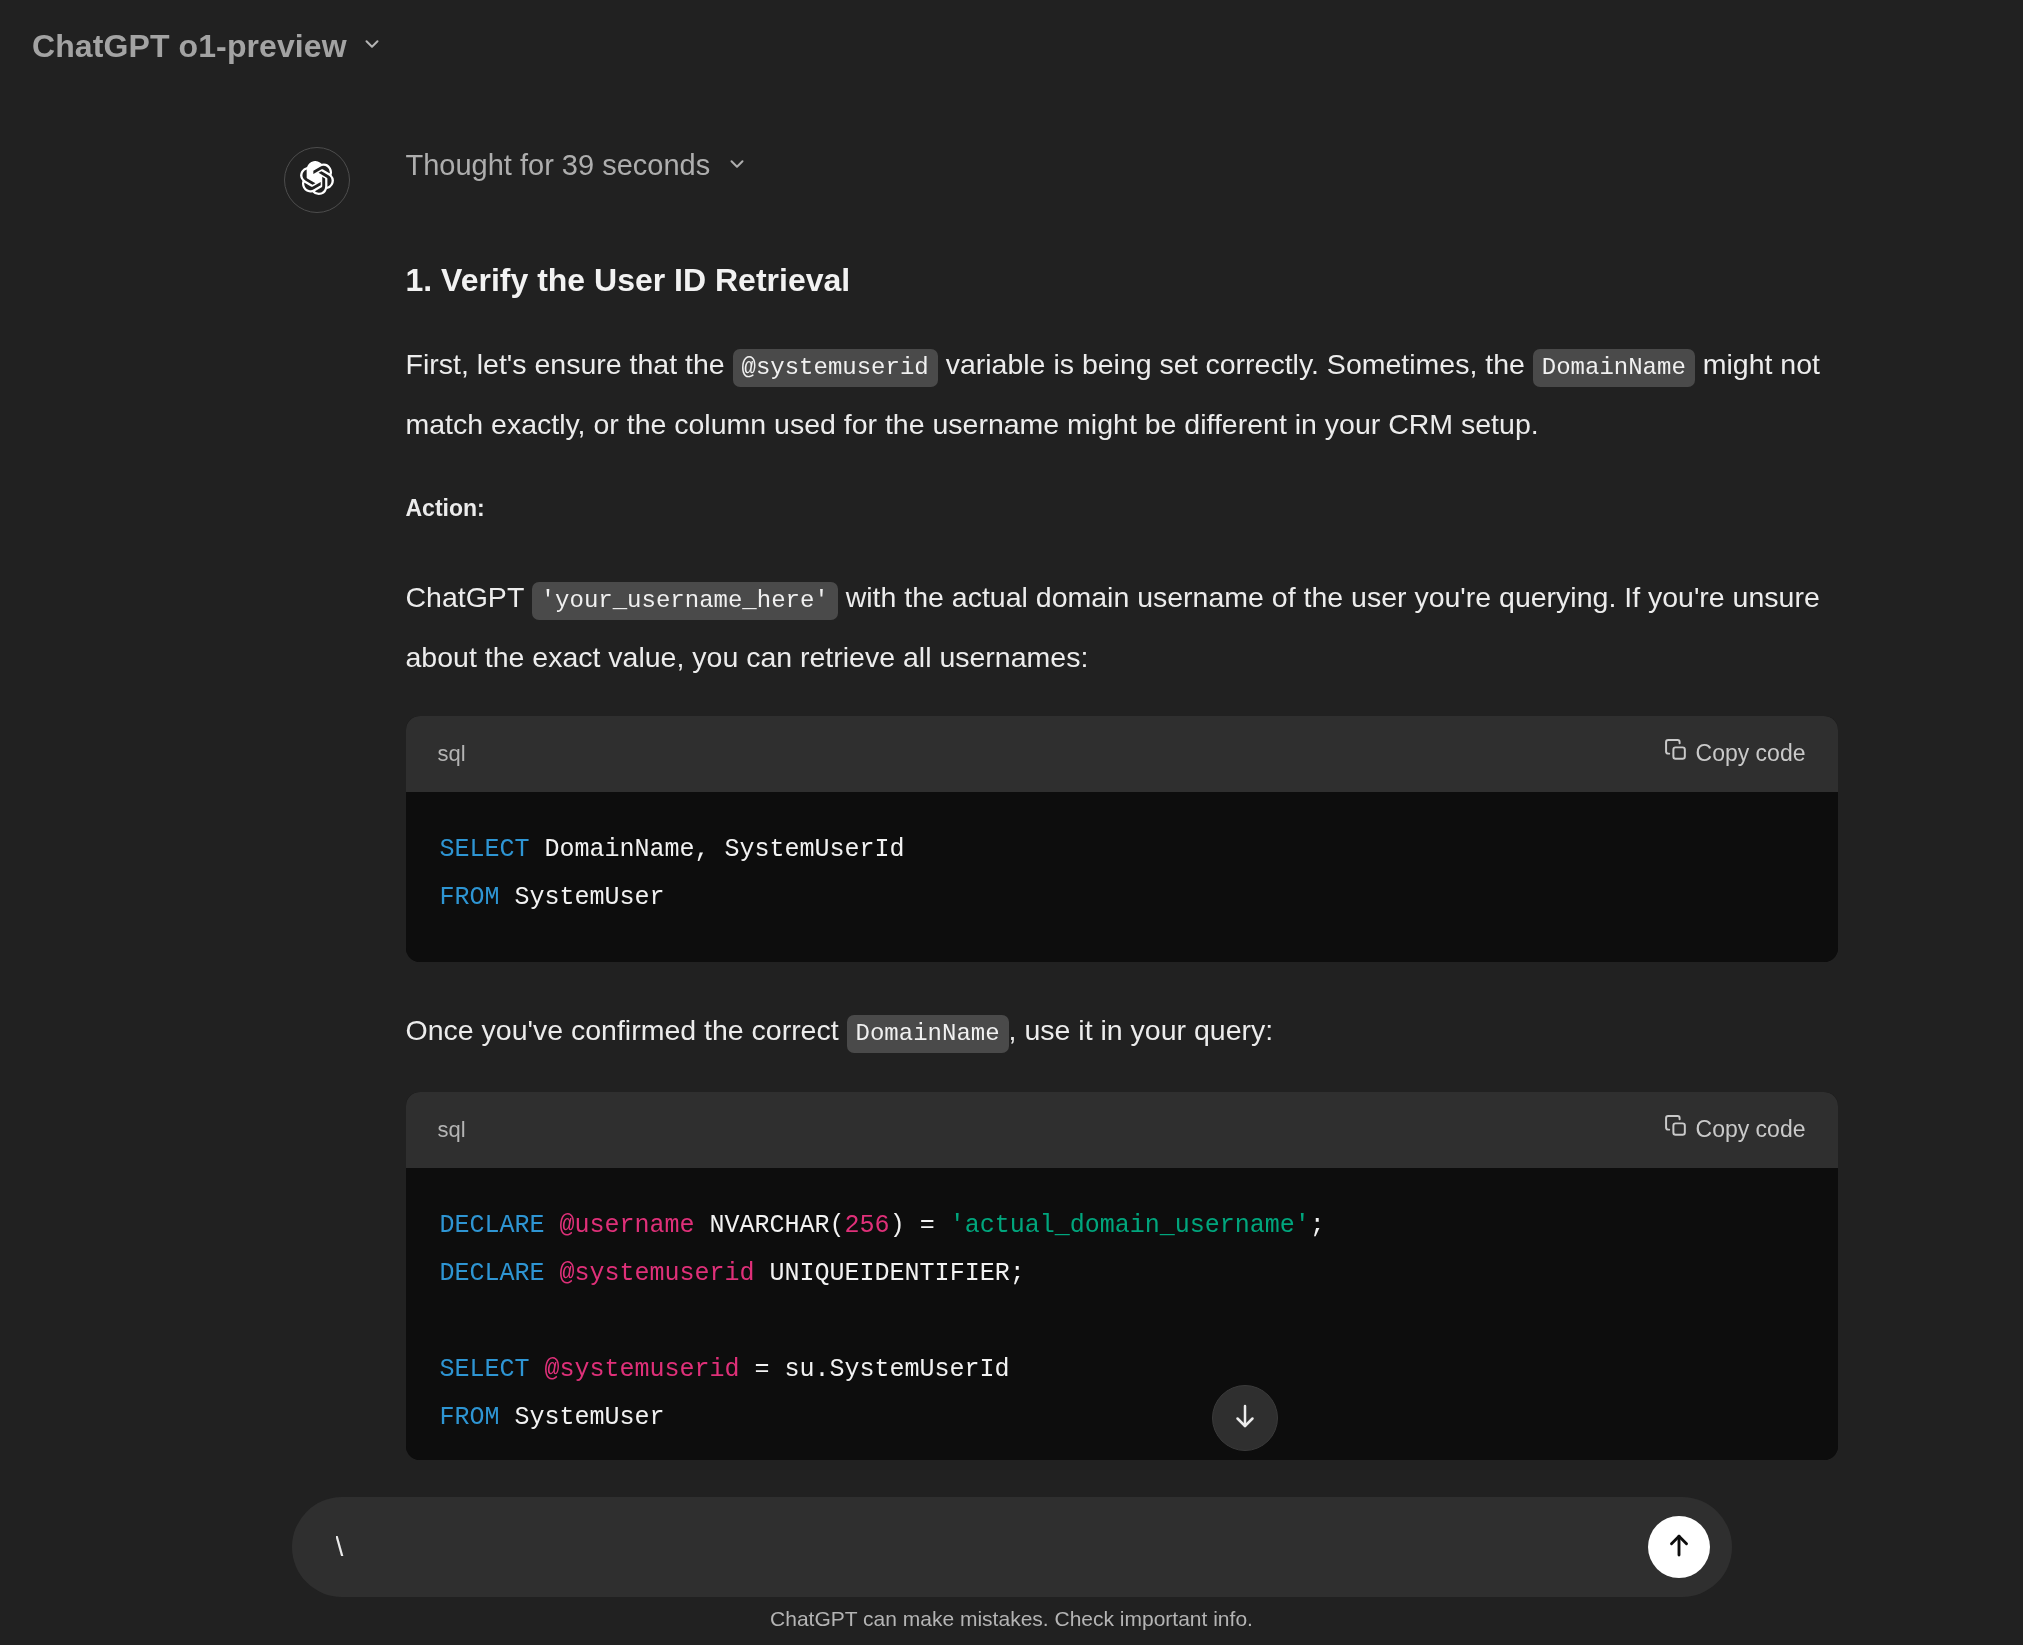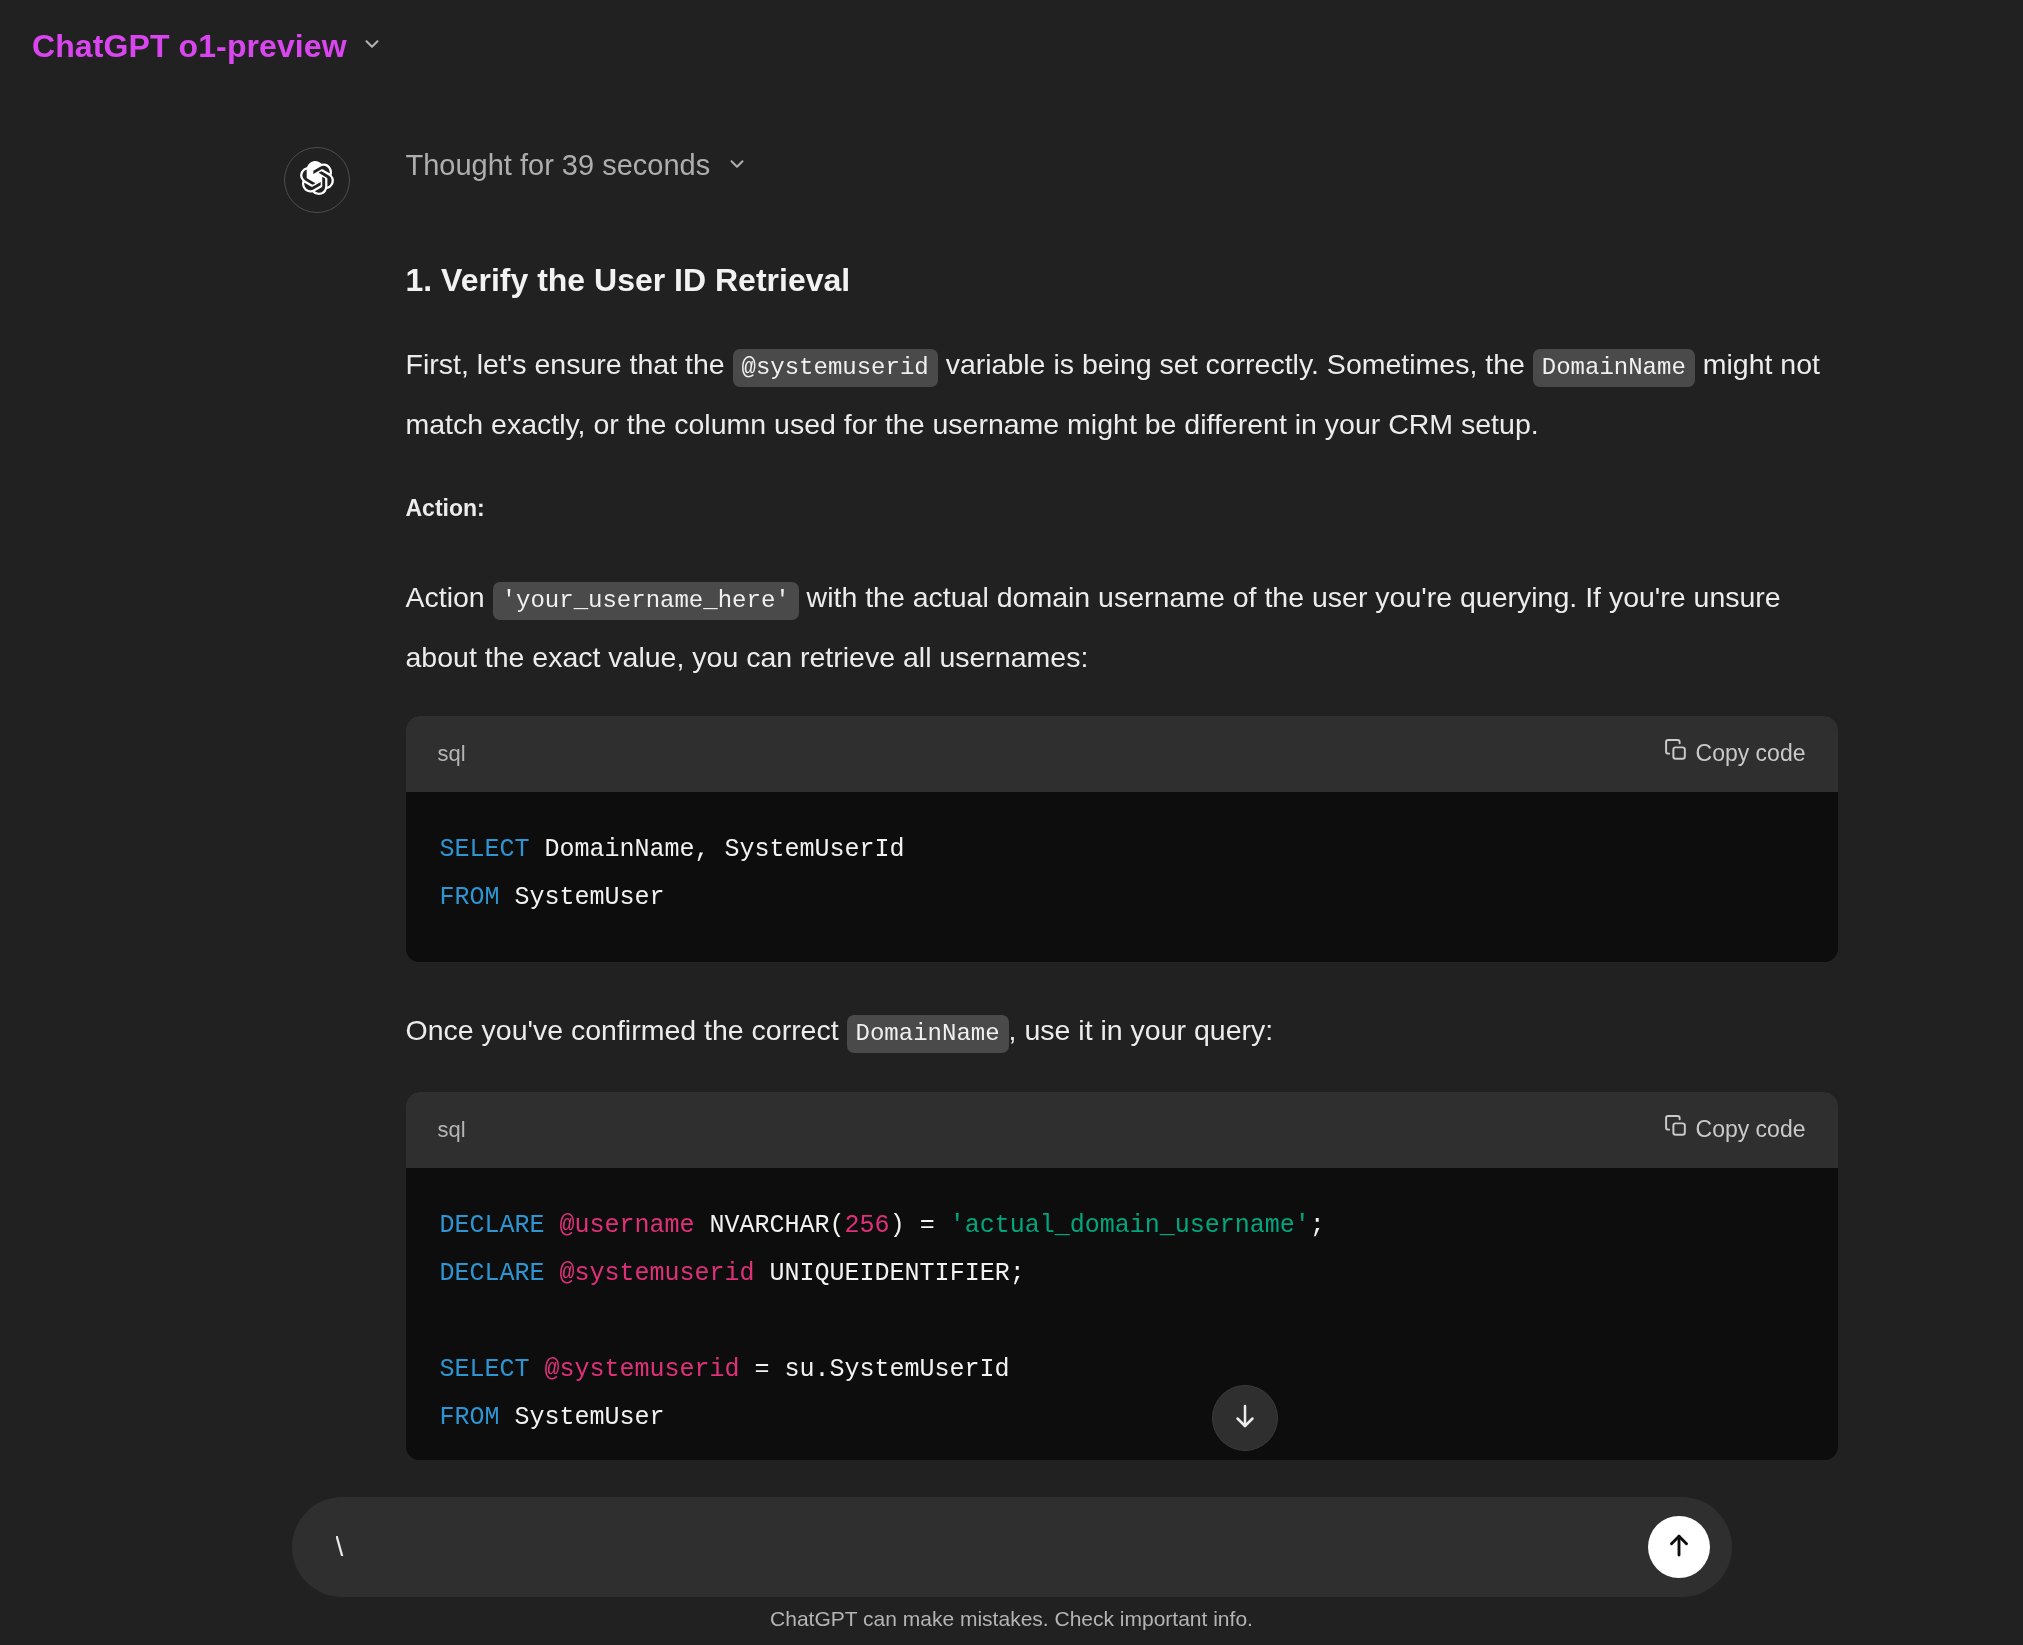--- a/index.html
+++ b/index.html
@@ -36,21 +36,21 @@
     display: inline-flex;
     align-items: center;
     gap: 14px;
     padding: 8px 14px 8px 6px;
     border-radius: 10px;
     cursor: pointer;
   }
   .model-title {
     font-size: 32px;
     font-weight: 600;
-    color: #d946ef;
+    color: #a3a3a3;
     letter-spacing: .1px;
     white-space: nowrap;
   }
   .chev { display: block; }
 
   
   .thread {
     position: absolute;
     top: 92px; left: 0;
     width: 100%;
@@ -282,21 +282,21 @@
           </span>
         </div>
 
 
         <h3 class="section-head">1. Verify the User ID Retrieval</h3>
 
         <p class="para"><span>First, let's ensure that the </span><code class="inline">@systemuserid</code><span> variable is being set correctly. Sometimes, the </span><code class="inline">DomainName</code><span> might not match exactly, or the column used for the username might be different in your CRM setup.</span></p>
 
         <p class="bold-lead">Action:</p>
 
-        <p class="para"><span>Action </span><code class="inline">'your_username_here'</code><span> with the actual domain username of the user you're querying. If you're unsure about the exact value, you can retrieve all usernames:</span></p>
+        <p class="para"><span>ChatGPT </span><code class="inline">'your_username_here'</code><span> with the actual domain username of the user you're querying. If you're unsure about the exact value, you can retrieve all usernames:</span></p>
 
         
         <div class="codeblock">
           <div class="code-header">
             <span class="code-lang">sql</span>
             <span class="copy-btn">
               <span>
                 <svg width="25" height="25" viewBox="0 0 24 24" fill="none" stroke="#c9c9c9" stroke-width="1.9" stroke-linecap="round" stroke-linejoin="round">
                     <rect x="9" y="9" width="11" height="11" rx="2.2"></rect>
                     <path d="M5 15H4a2 2 0 0 1-2-2V4a2 2 0 0 1 2-2h9a2 2 0 0 1 2 2v1"></path>

